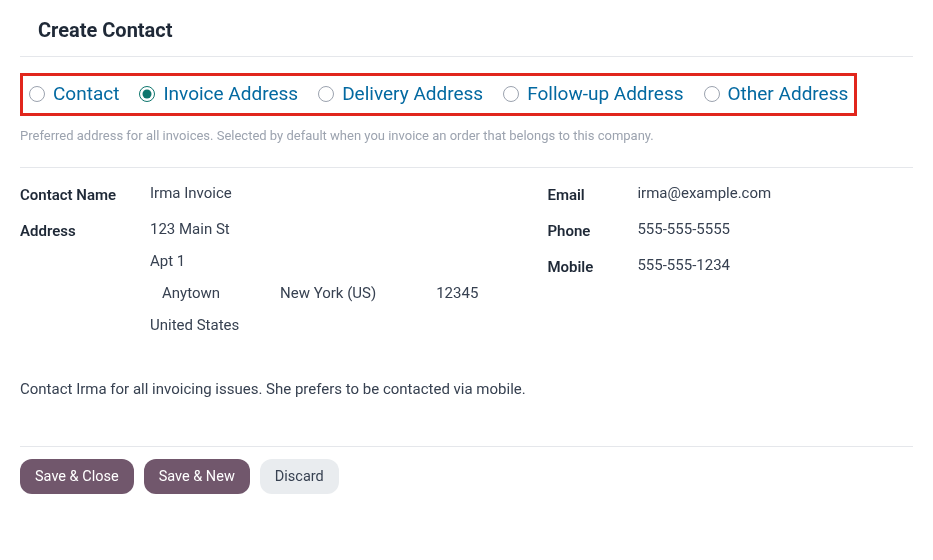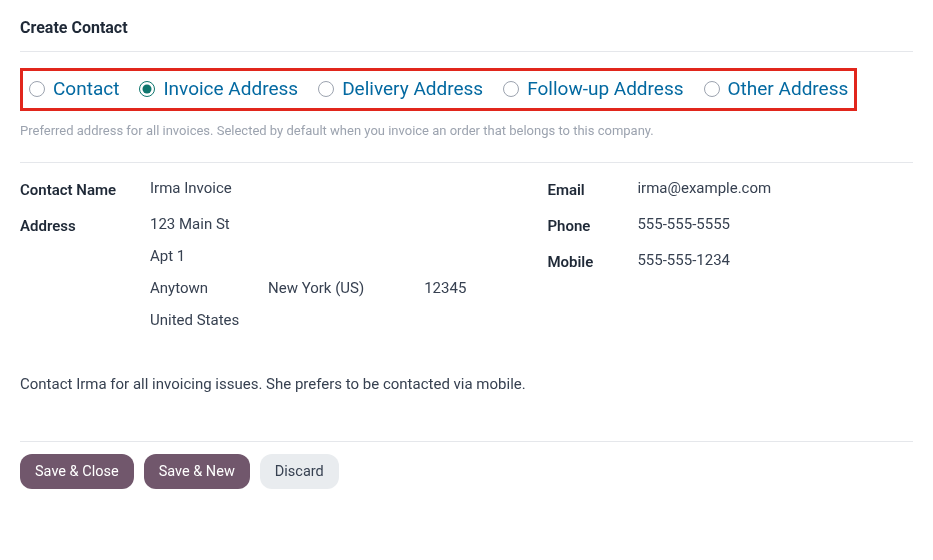--- a/index.html
+++ b/index.html
@@ -6,24 +6,24 @@
   body {
     margin: 0;
     padding: 18px 20px;
     font-family: -apple-system, BlinkMacSystemFont, "Segoe UI", Roboto, "Helvetica Neue", Arial, sans-serif;
     font-size: 15px;
     color: #374151;
     background: #fff;
     width: 933px;
   }
   h1.page-title {
-    font-size: 16px;
+    font-size: 20px;
     font-weight: 700;
     color: #1f2937;
-    margin: 0 0 14px 0;
+    margin: 0 0 14px 18px;
   }
   .hr {
     border: none;
     border-top: 1px solid #e5e7eb;
     margin: 0 0 16px 0;
   }
   .radio-row {
     display: flex;
     align-items: center;
     gap: 20px;
@@ -88,20 +88,21 @@
   .form-value-block {
     flex: 1;
   }
   .addr-line {
     margin-bottom: 14px;
   }
   .addr-csz {
     display: flex;
     gap: 60px;
     margin-bottom: 14px;
+    margin-left: 12px;
   }
   .notes {
     color: #374151;
     margin-bottom: 48px;
   }
   .button-bar {
     display: flex;
     gap: 10px;
     padding-top: 12px;
   }

